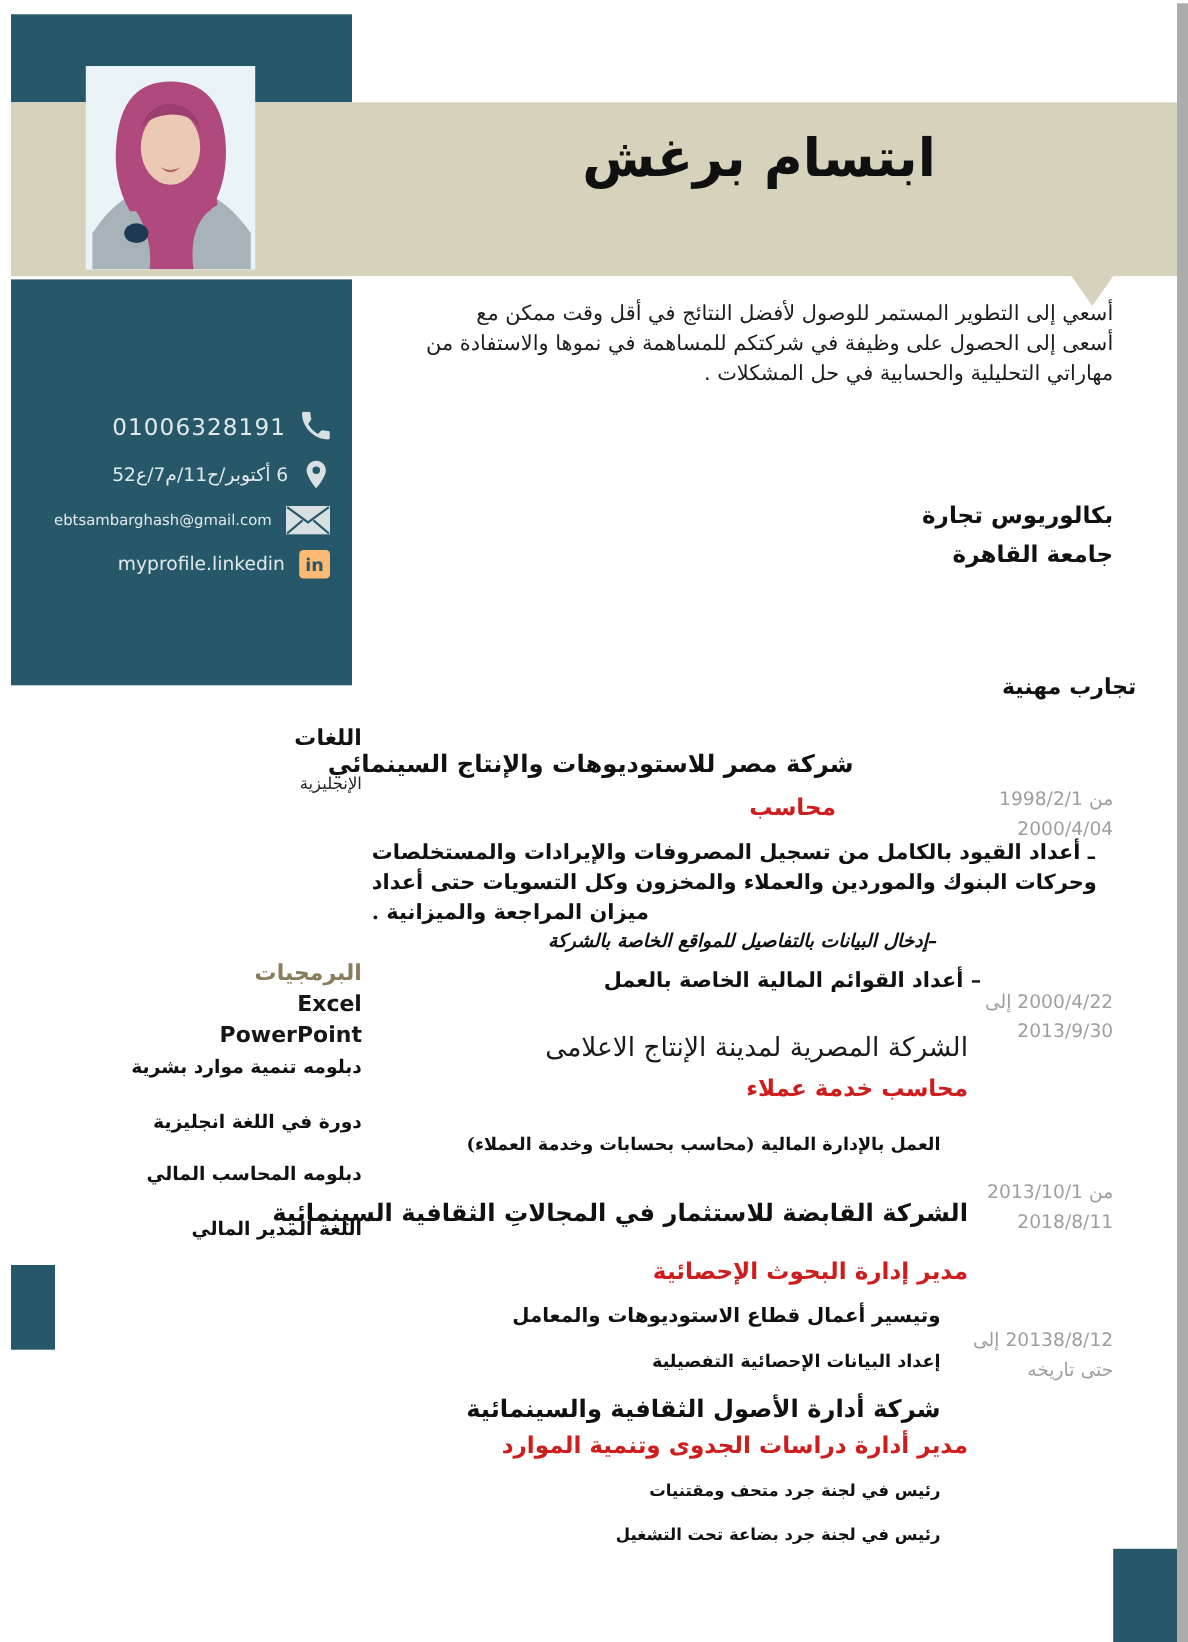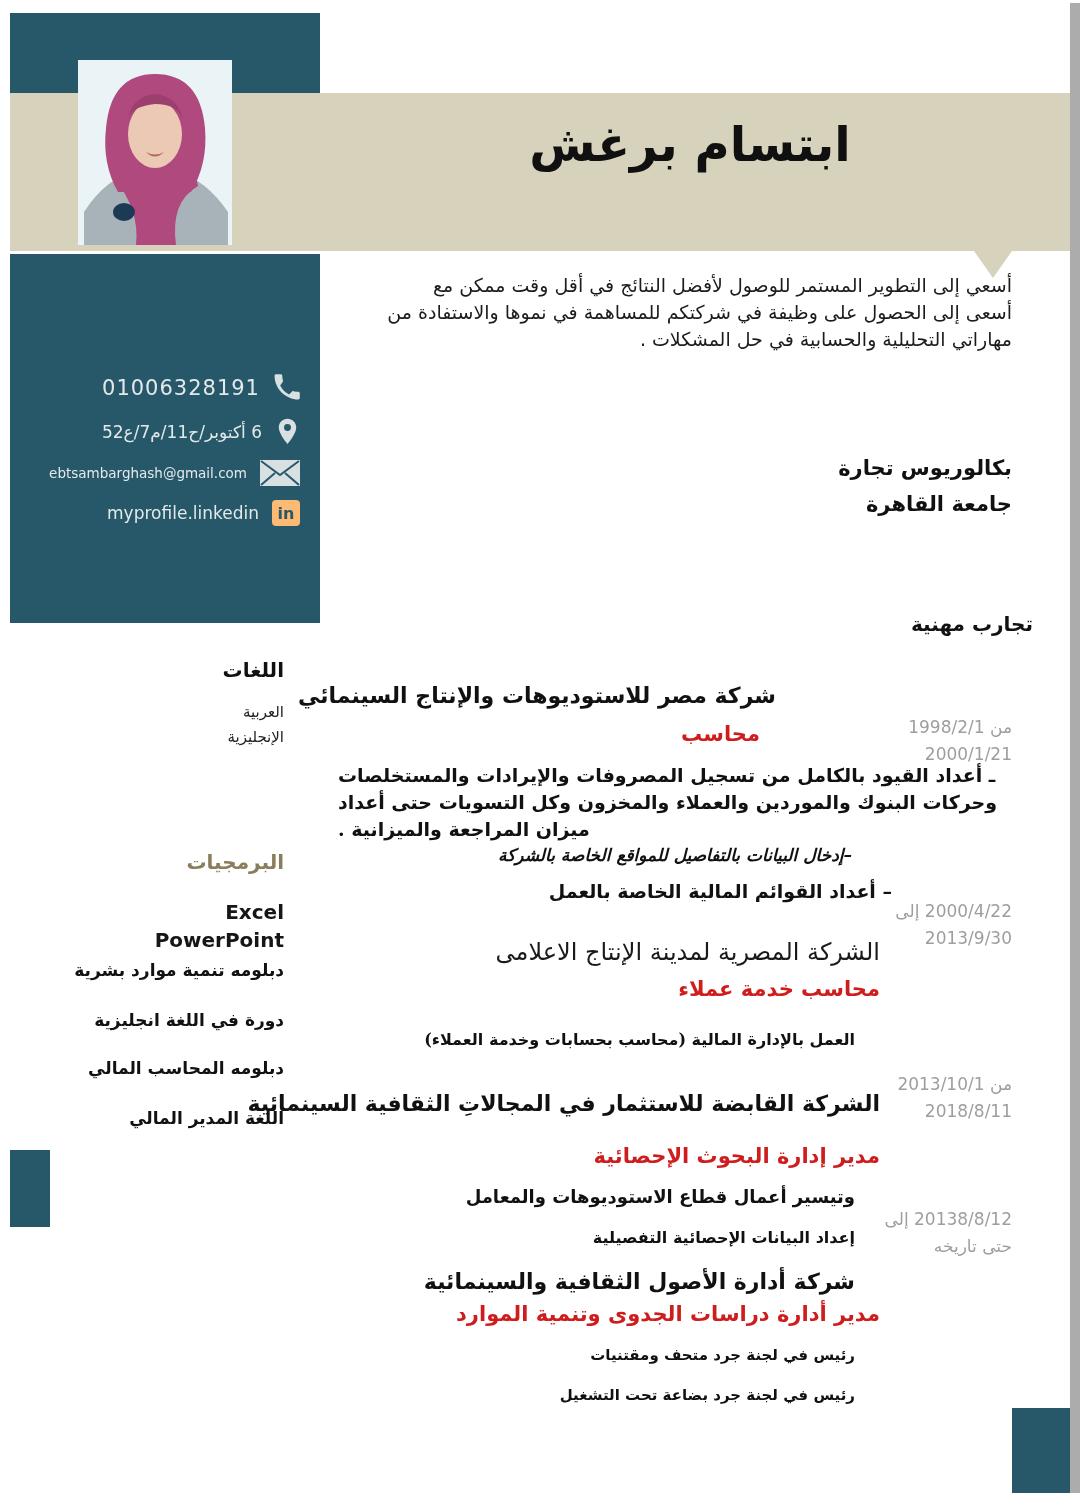--- a/index.html
+++ b/index.html
@@ -56,21 +56,21 @@
   .bullet{left:338px;width:676px;text-align:left;
     font-family:"DejaVu Serif","DejaVu Sans",serif;font-weight:bold;
     font-size:19px;line-height:27px;color:#111;}
   .b-italic{font-family:"DejaVu Serif","DejaVu Sans",serif;font-style:italic;font-weight:bold;
     font-size:17px;color:#111;}
   .b-bold{font-family:"DejaVu Serif","DejaVu Sans",serif;font-weight:bold;font-size:19px;color:#111;}
   .detail-sm{font-family:"DejaVu Serif","DejaVu Sans",serif;font-weight:bold;font-size:16px;color:#111;}
   .detail-md{font-family:"DejaVu Serif","DejaVu Sans",serif;font-weight:bold;font-size:18px;color:#111;}
   .detail-xs{font-family:"DejaVu Serif","DejaVu Sans",serif;font-weight:bold;font-size:15px;color:#111;}
   
-  .lc{left:0;width:284px;text-align:right;direction:rtl;}
+  .lc{left:0;width:284px;text-align:right;direction:rtl;padding-left:45px;}
   .lc-head{font-family:"DejaVu Serif","DejaVu Sans",serif;font-weight:bold;font-size:20px;color:#111;}
   .lc-head-soft{color:#8a7d5c;}
   .lc-items{font-family:"DejaVu Serif","DejaVu Sans",serif;font-size:15px;line-height:25px;color:#222;}
   .lc-app{font-family:"DejaVu Sans",sans-serif;font-weight:bold;font-size:20px;line-height:28px;color:#161616;}
   .lc-course{font-family:"DejaVu Serif","DejaVu Sans",serif;font-weight:bold;font-size:17px;color:#111;}
 </style>
 </head>
 <body>
 
 <div class="abs right-strip"></div>
@@ -137,21 +137,21 @@
   <div class="nw">بكالوريوس تجارة</div>
   <div class="nw">جامعة القاهرة</div>
 </div>
 
 <div class="abs sec-head rtl nw">تجارب مهنية</div>
 
 <div class="abs company rtl nw" style="right:304px;top:682px;">شركة مصر للاستوديوهات والإنتاج السينمائي</div>
 <div class="abs role rtl nw" style="right:320px;top:721px;">محاسب</div>
 <div class="abs dateblk rtl" style="top:714px;">
   <div class="nw">من 1998/2/1</div>
-  <div class="nw">2000/1/21</div>
+  <div class="nw">2000/4/04</div>
 </div>
 <div class="abs bullet rtl" style="top:762px;">
   <div class="nw">ـ أعداد القيود بالكامل من تسجيل المصروفات والإيرادات والمستخلصات</div>
   <div class="nw">وحركات البنوك والموردين والعملاء والمخزون وكل التسويات حتى أعداد</div>
   <div class="nw">ميزان المراجعة والميزانية .</div>
 </div>
 <div class="abs b-italic rtl nw" style="right:228px;top:845px;">–إدخال البيانات بالتفاصيل للمواقع الخاصة بالشركة</div>
 <div class="abs b-bold rtl nw" style="right:188px;top:880px;">– أعداد القوائم المالية الخاصة بالعمل</div>
 
 <div class="abs dateblk rtl" style="top:898px;">
@@ -175,25 +175,24 @@
   <div class="nw">20138/8/12 إلى</div>
   <div class="nw">حتى تاريخه</div>
 </div>
 <div class="abs company rtl nw" style="right:225px;top:1268px;">شركة أدارة الأصول الثقافية والسينمائية</div>
 <div class="abs role rtl nw" style="right:200px;top:1301px;">مدير أدارة دراسات الجدوى وتنمية الموارد</div>
 <div class="abs detail-xs rtl nw" style="right:225px;top:1346px;">رئيس في لجنة جرد متحف ومقتنيات</div>
 <div class="abs detail-xs rtl nw" style="right:225px;top:1386px;">رئيس في لجنة جرد بضاعة تحت التشغيل</div>
 
 <div class="abs lc lc-head" style="top:658px;right:auto;">اللغات</div>
 <div class="abs lc lc-items" style="top:700px;">
-  <div>العربية</div>
   <div>الإنجليزية</div>
 </div>
 
-<div class="abs lc lc-head lc-head-soft" style="top:850px;">البرمجيات</div>
+<div class="abs lc lc-head lc-head-soft" style="top:872px;">البرمجيات</div>
 <div class="abs lc lc-app" style="top:898px;">
   <div>Excel</div>
   <div>PowerPoint</div>
 </div>
 <div class="abs lc lc-course" style="top:960px;">دبلومه تنمية موارد بشرية</div>
 <div class="abs lc lc-course" style="top:1010px;">دورة في اللغة انجليزية</div>
 <div class="abs lc lc-course" style="top:1058px;">دبلومه المحاسب المالي</div>
 <div class="abs lc lc-course" style="top:1108px;">اللغة المدير المالي</div>
 
 </body></html>

